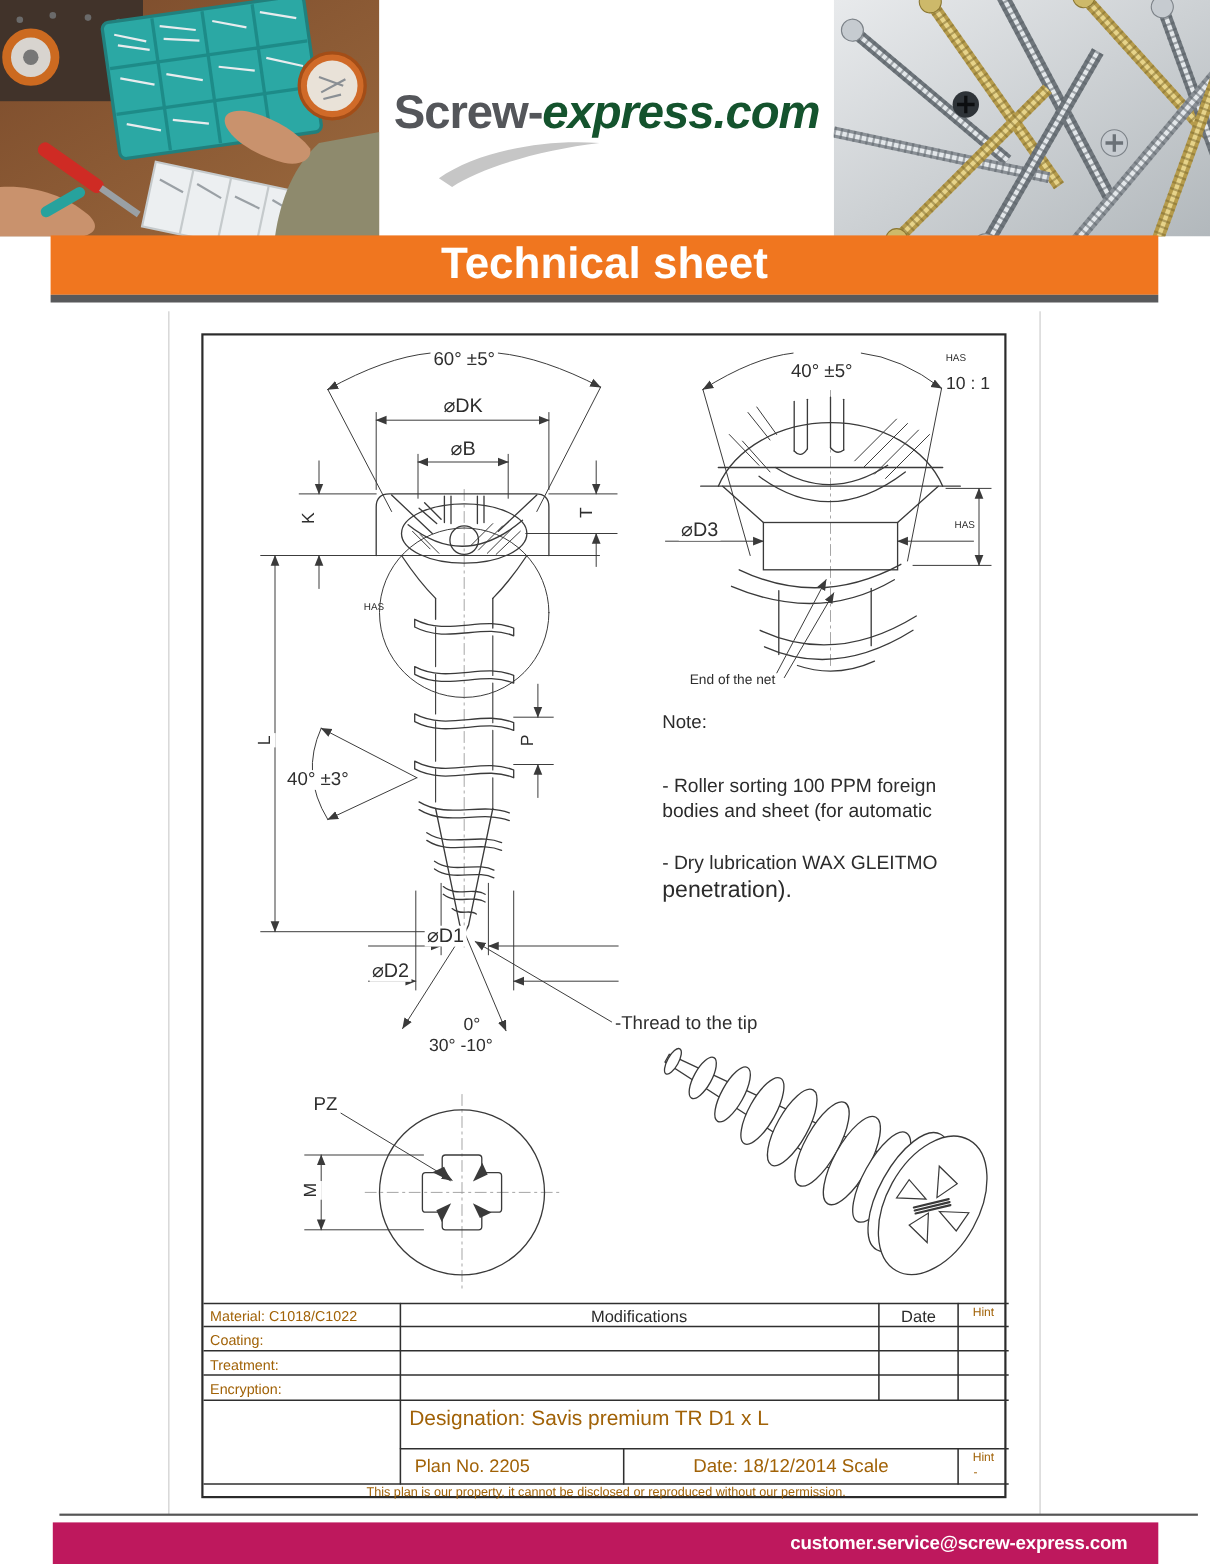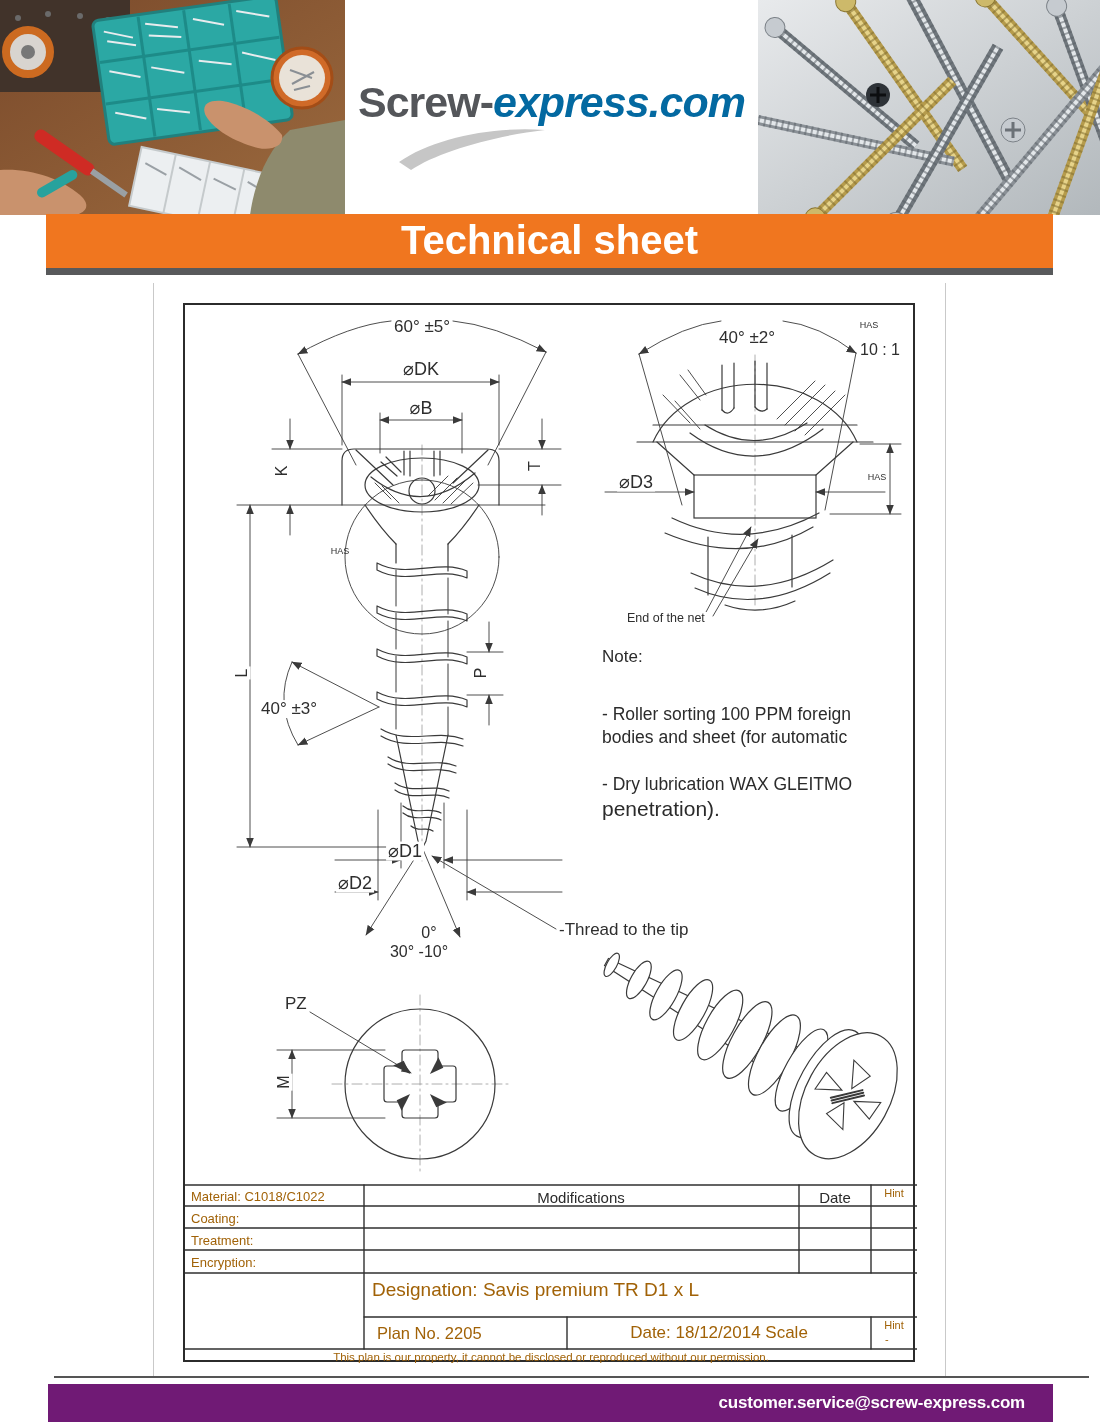--- a/index.html
+++ b/index.html
@@ -5,21 +5,21 @@
   * { margin:0; padding:0; box-sizing:border-box; }
   body { background:#fff; font-family:"Liberation Sans", sans-serif; }
   #page { position:relative; width:1100px; height:1422px; background:#fff; overflow:hidden; }
 
   
   #photo-left  { position:absolute; left:0; top:0; width:345px; height:215px; }
   #photo-right { position:absolute; left:758px; top:0; width:342px; height:215px; }
   #logo { position:absolute; left:345px; top:0; width:413px; height:215px; background:#fff; text-align:center; }
   #logo .line { position:absolute; left:0; right:0; top:78px; white-space:nowrap; font-size:43px; font-weight:700; letter-spacing:-1px; }
   #logo .p1 { color:#54565A; }
-  #logo .p2 { color:#0369a1; font-style:italic; }
+  #logo .p2 { color:#14532d; font-style:italic; }
   #logo svg { position:absolute; left:48px; top:122px; }
 
   #banner { position:absolute; left:46px; top:214px; width:1007px; height:54px; background:#F0761F;
             color:#fff; font-size:40px; font-weight:700; text-align:center; line-height:52px; letter-spacing:0px; }
   #banner-divider { position:absolute; left:46px; top:268px; width:1007px; height:7px; background:#58595B; }
 
   
   .pborder { position:absolute; top:283px; width:1px; height:1094px; background:#c9c9c9; }
   #pb-left { left:153px; } #pb-right { left:945px; }
   #bottom-rule { position:absolute; left:54px; top:1376px; width:1035px; height:2px; background:#555; }
@@ -39,21 +39,21 @@
   #note { position:absolute; left:417px; top:342px; width:300px; color:#2b2b2b; }
   #note .t  { font-size:17px; margin-bottom:36px; }
   #note .n  { font-size:17.5px; line-height:23px; }
   #note .b  { font-size:21px; line-height:25px; }
   #note .gap { height:24px; }
   .tb-text { position:absolute; color:#a16207; white-space:nowrap; }
   .lab { font-size:13px; }
   .hdr { font-size:15px; color:#2a2a2a; }
   .tiny { font-size:11px; }
 
-  #footer-bar { position:absolute; left:48px; top:1384px; width:1005px; height:38px; background:#701a75;
+  #footer-bar { position:absolute; left:48px; top:1384px; width:1005px; height:38px; background:#be185d;
                 color:#fff; font-size:17px; font-weight:700; text-align:right; line-height:38px; padding-right:28px; letter-spacing:-0.2px; }
 </style>
 </head>
 <body>
 
 <div id="page">
 
   <div id="photo-left">
     <svg width="345" height="215" viewBox="0 0 345 215">
       <defs>
@@ -469,21 +469,21 @@
     <span class="lb ctr" style="left:104px; top:404px;">40° ±3°</span>
     <span class="lb rot md" style="left:296px; top:368px;">P</span>
     <span class="lb ctr dim" style="left:172px; top:546px;margin-left:48px;">⌀D1</span>
     <span class="lb ctr dim" style="left:170px; top:578px;">⌀D2</span>
     <span class="lb ctr md" style="left:244px; top:628px;">0°</span>
     <span class="lb ctr md" style="left:234px; top:647px;">30° -10°</span>
     <span class="lb" style="left:372px; top:616px;">-Thread to the tip</span>
 
     <span class="lb ctr sm nobg" style="left:684px; top:21px;">HAS</span>
     <span class="lb ctr md nobg" style="left:695px; top:45px;">10 : 1</span>
-    <span class="lb ctr" style="left:562px; top:33px;">40° ±2°</span>
+    <span class="lb ctr" style="left:562px; top:33px;">40° ±5°</span>
     <span class="lb ctr dim" style="left:451px; top:177px;">⌀D3</span>
     <span class="lb ctr sm" style="left:692px; top:173px;">HAS</span>
     <span class="lb" style="left:440px; top:307px; font-size:12.5px;">End of the net</span>
 
     <span class="lb" style="left:98px; top:690px;">PZ</span>
     <span class="lb rot md" style="left:99px; top:777px;">M</span>
 
     <div id="note">
       <div class="t">Note:</div>
       <div class="n">- Roller sorting 100 PPM foreign</div>

